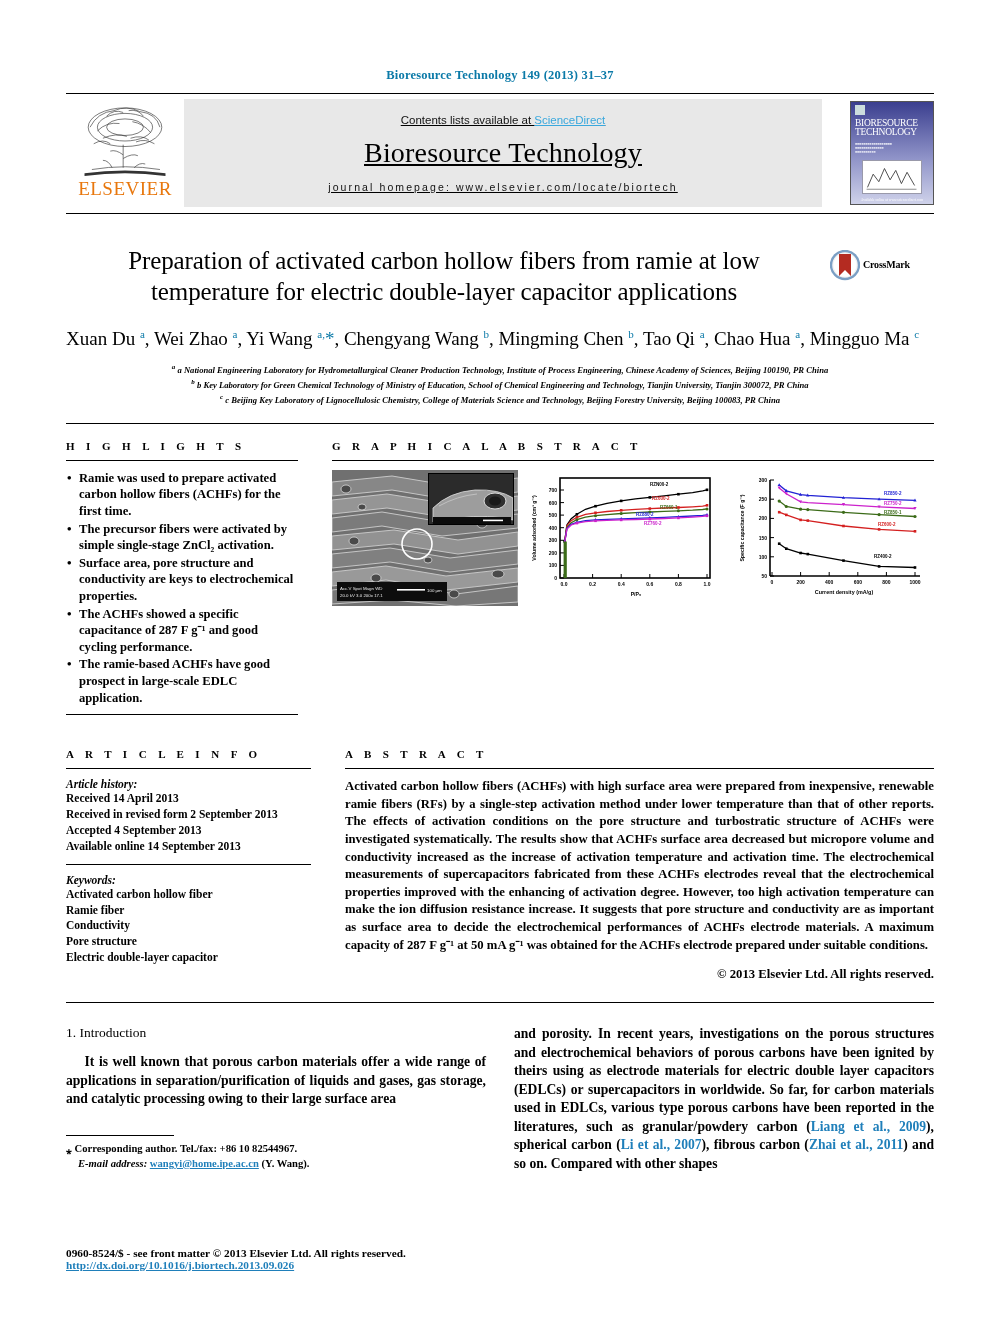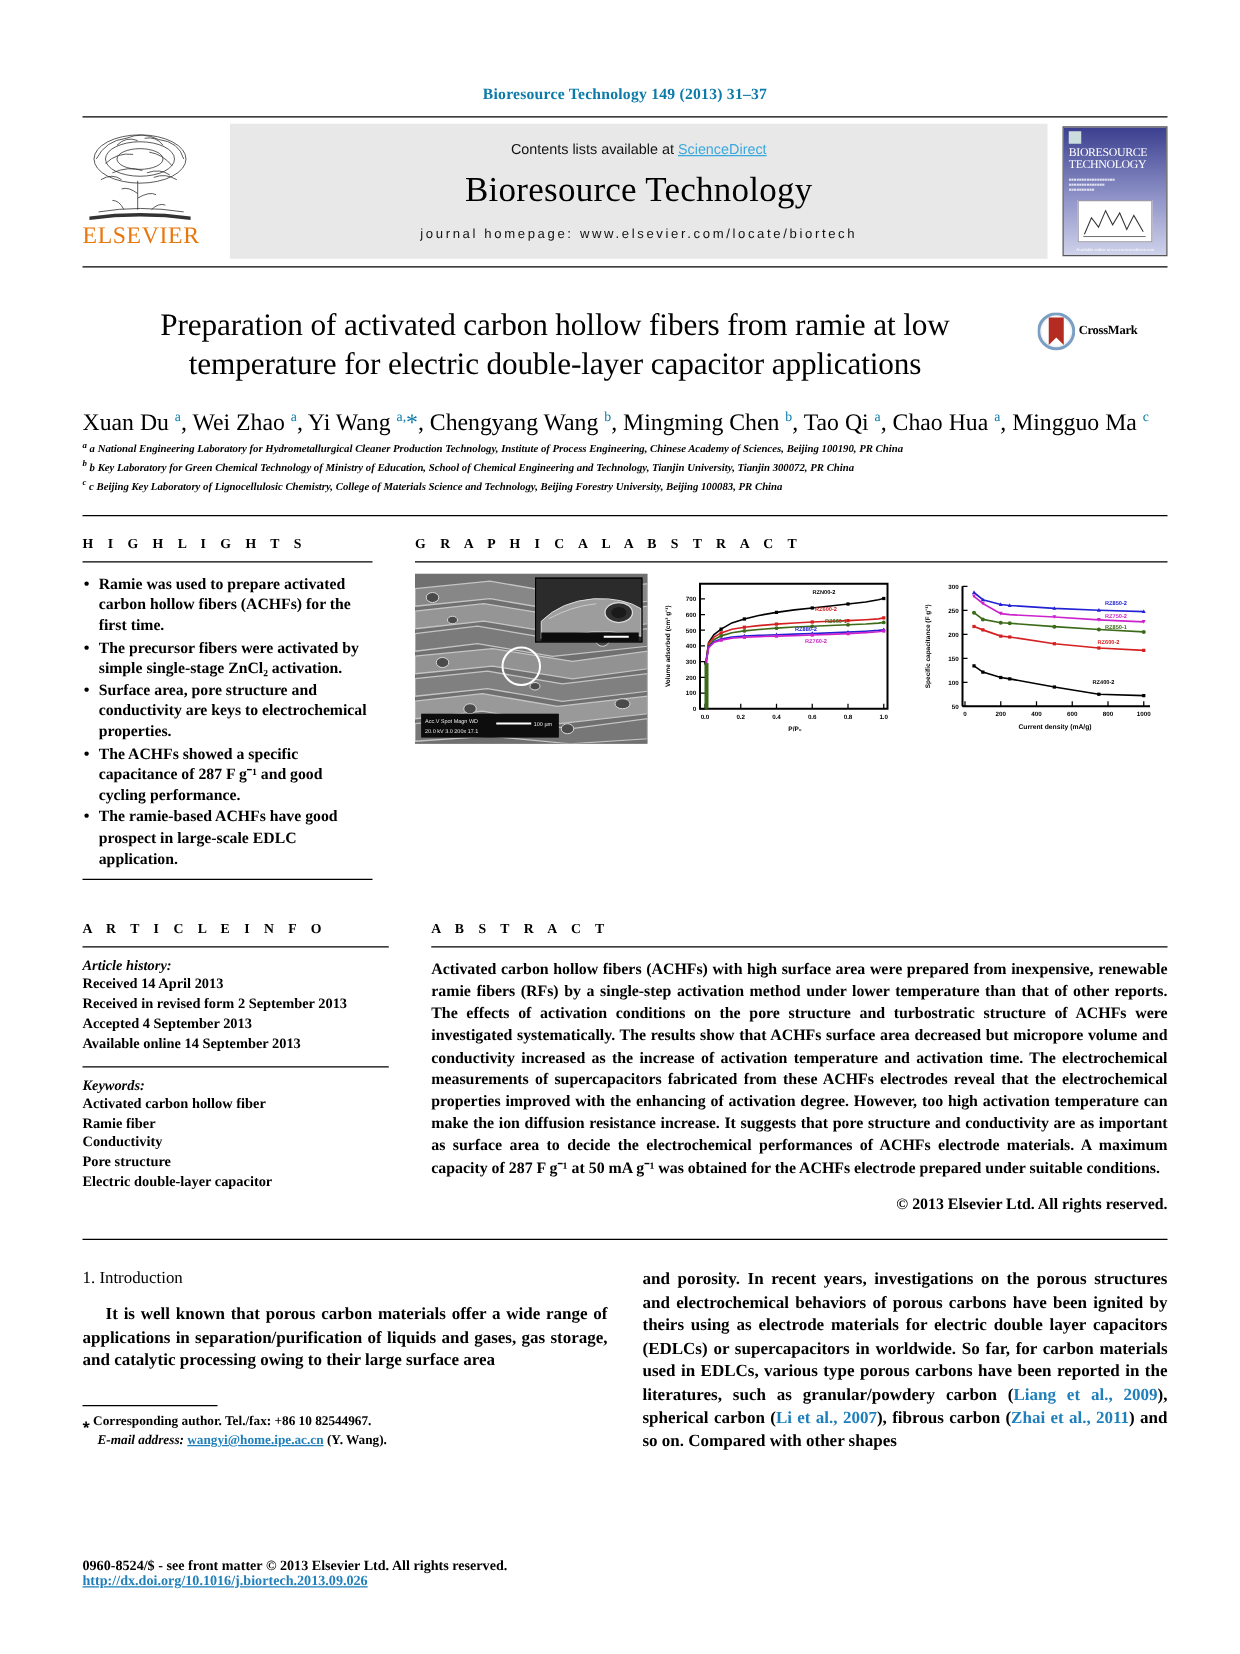--- a/index.html
+++ b/index.html
@@ -15,49 +15,49 @@
   .page { position:absolute; left:4px; top:0; width:992px; height:1323px; padding: 0 62px; }
 
   
   .journal-ref {
     text-align:center; color:#0b7aa8; font-weight:bold;
     font-size:12.5px; letter-spacing:.2px; padding-top:68px;
   }
   .rule-top { border-top:1.6px solid #000; margin-top:10px; }
 
   .masthead { display:flex; align-items:stretch; height:108px; margin-top:5px; }
-  .elsevier-logo { width:118px; display:flex; flex-direction:column; align-items:flex-start; justify-content:flex-start; padding-top:4px;}
+  .elsevier-logo { width:118px; display:flex; flex-direction:column; align-items:center; justify-content:flex-start; padding-top:4px;}
   .tree-svg { width:92px; height:76px; }
   .elsevier-word { font-family:"Liberation Serif",serif; color:#e8770d; font-size:19px; letter-spacing:.5px; font-weight:normal; line-height:1; }
-  .center-band { flex:1; background:#e8e8e8; display:flex; flex-direction:column; align-items:center; justify-content:center; }
+  .center-band { flex:1; background:#e8e8e8; display:flex; flex-direction:column; align-items:center; justify-content:center;text-decoration:underline; }
   .contents-line { font-family:"Liberation Sans", sans-serif; font-size:11.5px; color:#111; }
   .sd-link { color:#3aa8dd; }
   .journal-title { font-size:28px; margin:11px 0 12px; letter-spacing:.2px; }
   .homepage { font-family:"Liberation Sans", sans-serif; font-size:10.5px; letter-spacing:2.1px; color:#111; }
-  .cover { width:96px; display:flex; align-items:center; justify-content:flex-end; }
+  .cover { width:112px; display:flex; align-items:center; justify-content:flex-end; }
   .cover-img { width:84px; height:104px; border:1px solid #555; background:linear-gradient(#3b3f8f,#8f93c8 55%,#cfd2ea); position:relative; overflow:hidden; }
   .cover-top { position:absolute;top:3px;left:4px;width:10px;height:10px;background:#cdd; }
   .cover-name { position:absolute; top:17px; left:4px; right:3px; color:#fff; font-size:9.5px; line-height:9px; font-family:"Liberation Serif",serif; letter-spacing:-.3px;}
   .cover-sub { position:absolute; top:40px; left:4px; right:3px; color:#dfe0f0; font-size:3.4px; line-height:4px; }
   .cover-box { position:absolute; left:11px; top:58px; width:60px; height:34px; background:#fff; border:1px solid #99a; }
   .cover-foot { position:absolute; bottom:2px; left:0; right:0; text-align:center; font-size:3.6px; color:#fff; }
   .rule-bot { border-top:1.6px solid #000; margin-top:6px; }
 
   
   .title-wrap { display:flex; margin-top:32px; }
   .title-main { flex:1;text-align:center; }
   h1.article-title { font-size:25px; font-weight:normal; line-height:1.22; margin:0; letter-spacing:-.1px; }
   .crossmark { width:112px; padding-left:8px; display:flex; align-items:flex-start; gap:5px; padding-top:4px;}
   .cm-badge { width:28px;height:30px; position:relative; }
   .cm-text { font-family:"Liberation Serif",serif; font-size:10px; font-weight:bold; padding-top:9px; letter-spacing:-.2px;}
 
   .authors { font-size:19px; margin-top:19px; line-height:1.34; }
   .authors sup { color:#0b7aa8; font-size:11px; }
   .authors .star { color:#0b7aa8; }
-  .affils { font-size:8.6px; font-style:italic; font-weight:bold; line-height:1.5; }
+  .affils { margin-top:11px; font-size:8.6px; font-style:italic; font-weight:bold; line-height:1.5;text-align:center; }
   .affils sup { font-size:7px; }
 
   
   .info-rule { border-top:1.4px solid #000; margin-top:16px; }
   .cols { display:flex; margin-top:16px; gap:34px; }
   .col-left { width:245px; }
   .col-right { flex:1; }
 
   .sec-head { font-family:"Liberation Serif",serif; font-weight:bold; font-size:11px; letter-spacing:4.4px; }
   .hr-thick { border-top:1.5px solid #000; margin:8px 0 9px; }

